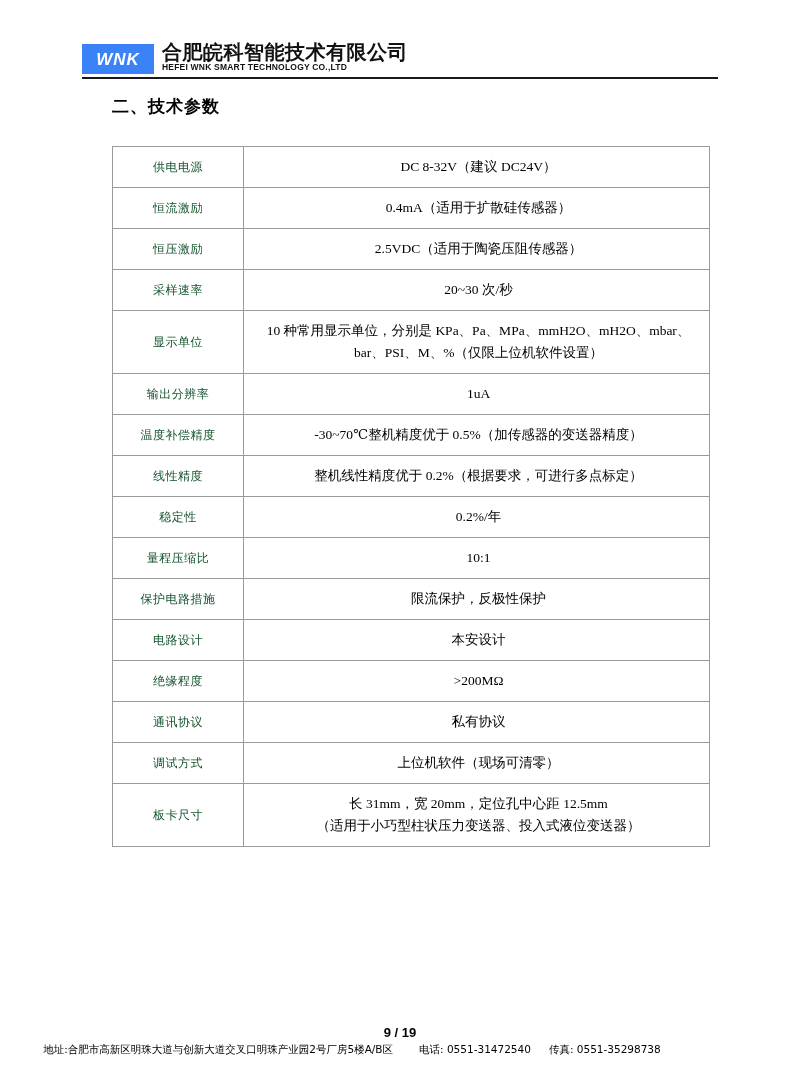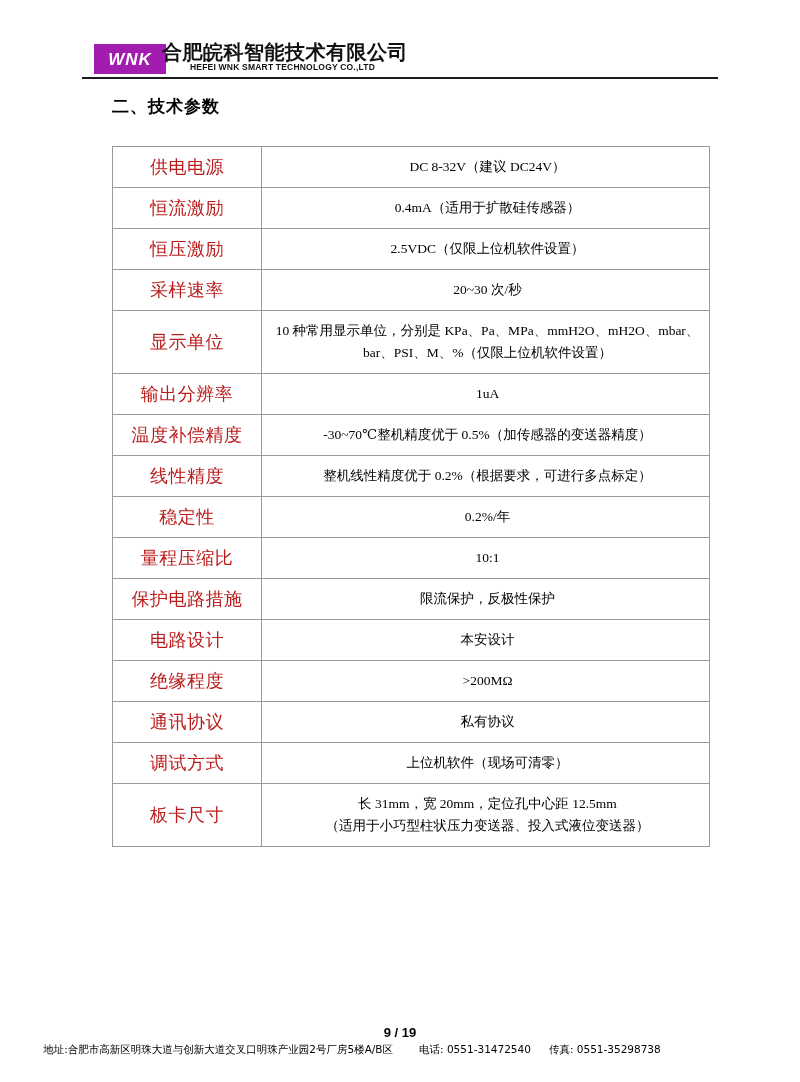--- a/index.html
+++ b/index.html
@@ -21,25 +21,25 @@
   
   .header {
     position: absolute;
     left: 82px;
     top: 44px;
     width: 636px;
     height: 44px;
   }
   .logo-box {
     position: absolute;
-    left: 12px;
+    left: 0;
     top: 0;
     width: 72px;
     height: 30px;
-    background: #a21caf;
+    background: #3b82f6;
     color: #fff;
     display: flex;
     align-items: center;
     justify-content: center;
     letter-spacing: 1px;
   }
   .logo-box .wnk {
     font-family: "Liberation Sans", sans-serif;
     font-weight: bold;
     font-style: italic;
@@ -61,21 +61,20 @@
     color: #111;
   }
   .logo-en {
     font-family: "Liberation Sans", sans-serif;
     font-weight: bold;
     font-size: 8.5px;
     letter-spacing: 0.2px;
     line-height: 11px;
     margin-top: 1px;
     color: #111;
-    margin-left: 28px;
   }
   .header-rule {
     position: absolute;
     left: 0;
     top: 33px;
     width: 636px;
     height: 0;
     border-top: 2px solid #1a1a1a;
   }
 
@@ -102,25 +101,25 @@
   }
   .spec-table td {
     border: 1px solid #9a9a9a;
     padding: 0;
     vertical-align: middle;
   }
   .spec-table td.label {
     width: 124px;
     text-align: center;
     font-family: "DejaVu Sans", "Liberation Sans", sans-serif;
-    font-size: 18px;
+    font-size: 12px;
     font-weight: normal;
     letter-spacing: 0.5px;
-    color: #b91c1c;
-    padding: 9px 12px;
+    color: #14532d;
+    padding: 9px 3px;
     line-height: 20px;
   }
   .spec-table td.value {
     text-align: center;
     font-family: "Liberation Serif", "DejaVu Serif", serif;
     font-size: 13.5px;
     color: #000;
     padding: 9px 8px 9px 12px;
     line-height: 22px;
   }
@@ -184,21 +183,21 @@
       </tr>
       <tr>
         <td class="label">恒流激励</td>
         <td class="value">
           <span class="line">0.4mA（适用于扩散硅传感器）</span>
         </td>
       </tr>
       <tr>
         <td class="label">恒压激励</td>
         <td class="value">
-          <span class="line">2.5VDC（仅限上位机软件设置）</span>
+          <span class="line">2.5VDC（适用于陶瓷压阻传感器）</span>
         </td>
       </tr>
       <tr>
         <td class="label">采样速率</td>
         <td class="value">
           <span class="line">20~30 次/秒</span>
         </td>
       </tr>
       <tr>
         <td class="label">显示单位</td>

